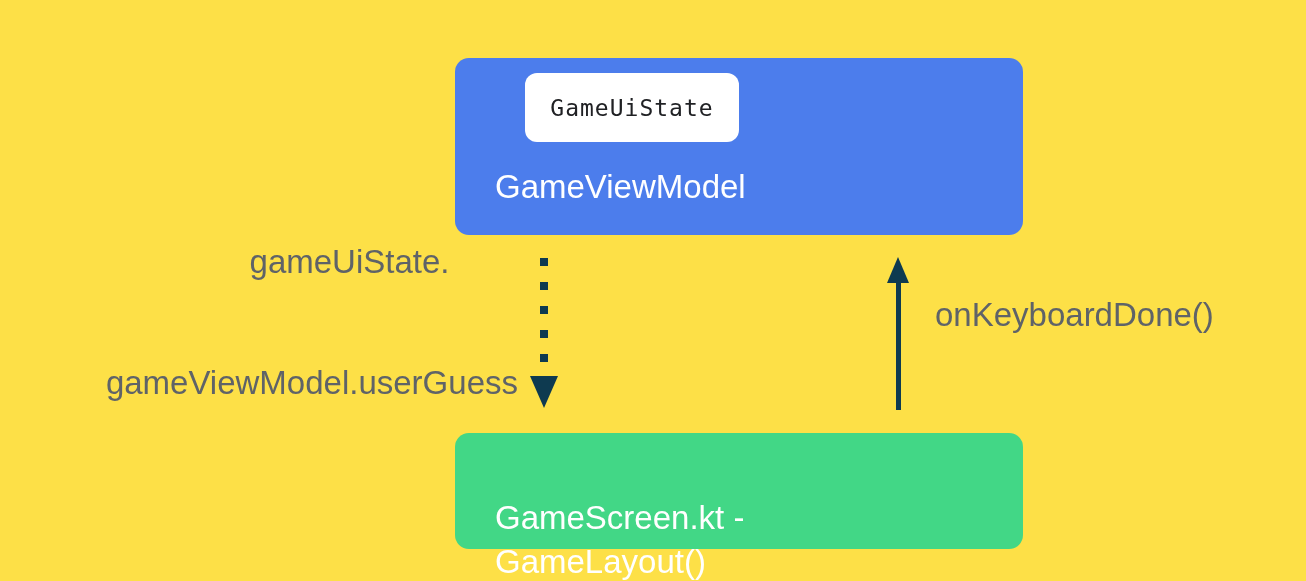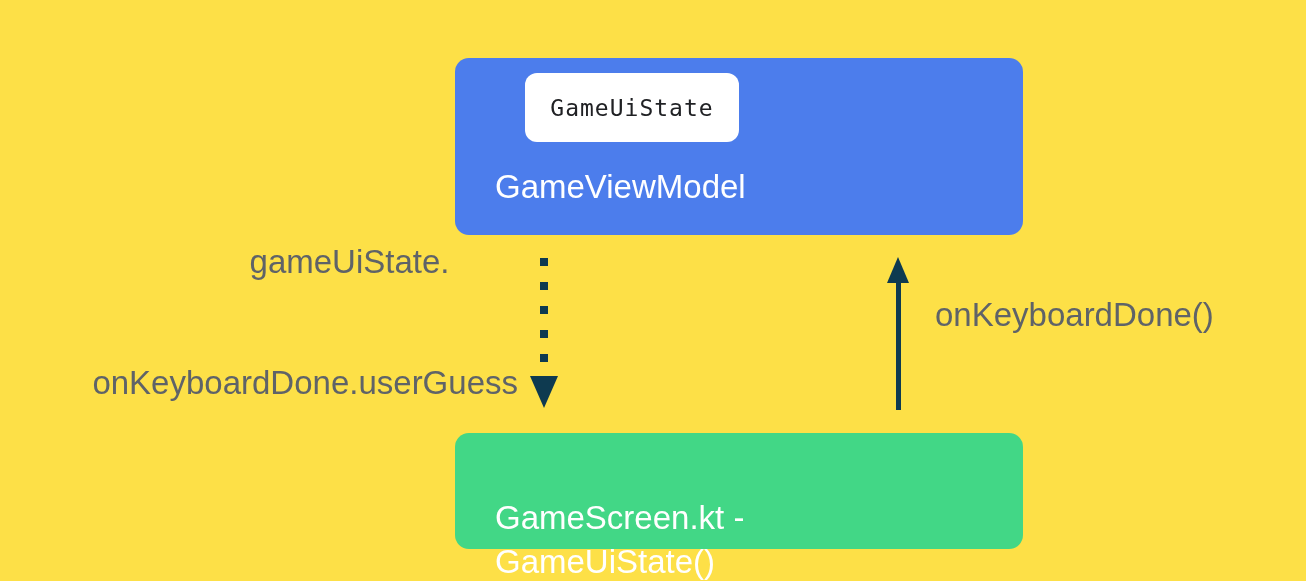--- a/index.html
+++ b/index.html
@@ -142,28 +142,28 @@
   <div class="box blue">
     <div class="chip">
       <span>GameUiState</span>
     </div>
     <div class="box-title">GameViewModel</div>
   </div>
 
   <div class="box green">
     <div class="box-title">
       <span>GameScreen.kt -</span><br>
-      <span>GameUiState()</span>
+      <span>GameLayout()</span>
     </div>
   </div>
 
   <div class="lbl state-lbl">
     <span>gameUiState.</span><br>
   </div>
-  <div class="lbl guess-lbl">onKeyboardDone.userGuess</div>
+  <div class="lbl guess-lbl">gameViewModel.userGuess</div>
 
   <div class="lbl kd-lbl">onKeyboardDone()</div>
 
   <div class="dotted-arrow">
     <span class="dot"></span>
     <span class="dot"></span>
     <span class="dot"></span>
     <span class="dot"></span>
     <span class="dot"></span>
     <span class="arrowhead-down"></span>

